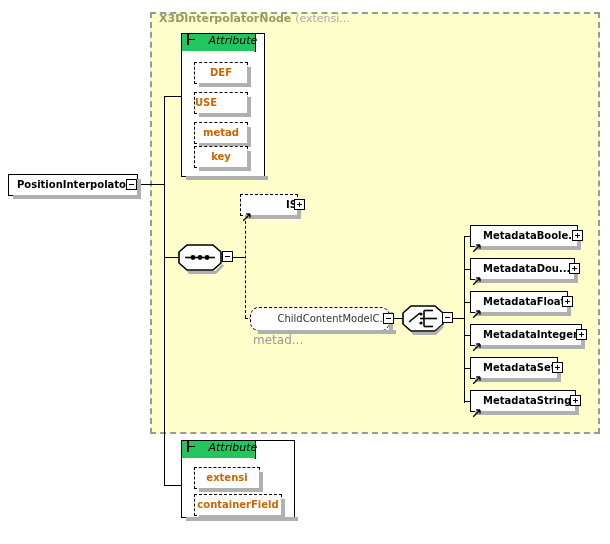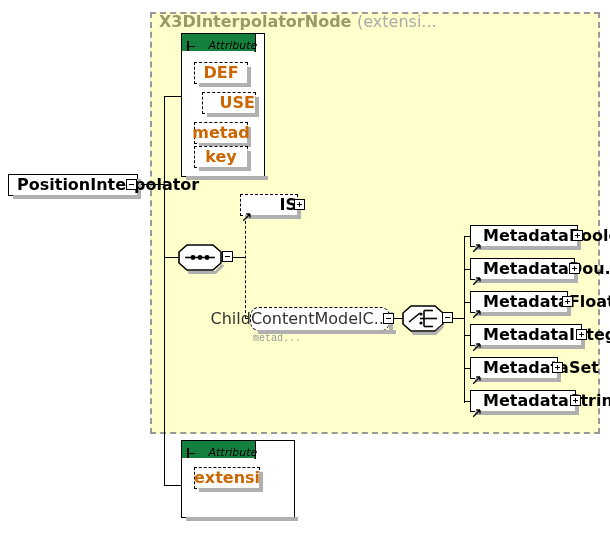--- a/index.html
+++ b/index.html
@@ -15,21 +15,21 @@
 
   
   .ext-region{
     position:absolute;
     background:#ffffcc;
     border:2px dashed #999999;
     box-sizing:border-box;
   }
   .ext-title{
     position:absolute;
-    font-size:16px;
+    font-size:11px;
     font-weight:bold;
     color:#999966;
     white-space:nowrap;
     letter-spacing:0px;
   }
   .ext-title .dim{font-weight:normal;color:#aaaaaa;}
 
   
   .node{
     position:absolute;
@@ -54,21 +54,21 @@
     left:100%;top:4px;
     width:4px;height:100%;
     background:#b0b0b0;
     z-index:-1;
   }
   .node.dashed{border:1.5px dashed #000000;justify-content:flex-end;}
   .node.rounded{border-radius:9px;}
   .node.rounded::after{left:7px;}
 
   .node .lbl{
-    font-size:16px;
+    font-size:10px;
     font-weight:bold;
     color:#000000;
     white-space:nowrap;
     line-height:1;
   }
   .node .lbl.attrname{color:#cc6600;}
   .node .lbl.normaltxt{font-weight:normal;color:#333333;}
 
   
   .toggle{
@@ -99,24 +99,24 @@
     box-sizing:border-box;
     background:#ffffff;
     border:1.5px solid #000000;
     z-index:4;
   }
   .attrbox .tab{
     position:absolute;
     left:-1.5px;top:-1.5px;
     height:19px;
     box-sizing:border-box;
-    background:#15803d;
+    background:#22c55e;
     border:1.5px solid #000000;
     border-bottom:none;
-    display:flex;align-items:flex-end;
+    display:flex;align-items:flex-start;
     padding-left:5px;
     z-index:6;
     gap:15px;
   }
   .attrbox .tab .tlbl{
     font-size:11px;font-style:italic;color:#000000;
     margin-left:5px;white-space:nowrap;
   }
   .attrbox .tabmask{
     position:absolute;background:#ffffff;height:3px;z-index:7;
@@ -137,24 +137,23 @@
   
   .comp{
     position:absolute;
     width:52px;height:26px;
     z-index:6;
   }
   .comp svg{display:block;overflow:visible;}
 
   .sublabel{
     position:absolute;
-    font-size:10px;
+    font-size:12px;
     color:#999999;
     white-space:nowrap;
-    font-family:Liberation Mono, monospace;
   }
 </style>
 </head>
 <body>
 
 <div id="canvas">
 
   <div class="ext-region" style="left:150px;top:12px;width:450px;height:422px;"></div>
   <div class="ext-title" style="left:159px;top:12px;">
     <span>X3DInterpolatorNode</span>
@@ -184,21 +183,21 @@
         <i class="h"></i>
       </span>
       <span class="tlbl">Attribute</span>
     </div>
     <div class="tabmask" style="left:0px;top:17px;width:72px;"></div>
   </div>
 
   <div class="node dashed" style="left:194px;top:62px;width:54px;height:22px;justify-content:center;">
     <span class="lbl attrname">DEF</span>
   </div>
-  <div class="node dashed" style="left:202px;top:92px;width:54px;height:22px;justify-content:flex-end;">
+  <div class="node dashed" style="left:194px;top:92px;width:54px;height:22px;justify-content:flex-start;">
     <span class="lbl attrname">USE</span>
   </div>
   <div class="node dashed" style="left:194px;top:122px;width:54px;height:22px;justify-content:center;">
     <span class="lbl attrname">metad</span>
   </div>
   <div class="node dashed" style="left:194px;top:146px;width:54px;height:22px;justify-content:center;">
     <span class="lbl attrname">key</span>
   </div>
 
   <div class="comp" style="left:178px;top:244px;">
@@ -353,14 +352,17 @@
         <i class="h"></i>
       </span>
       <span class="tlbl">Attribute</span>
     </div>
     <div class="tabmask" style="left:0px;top:17px;width:72px;"></div>
   </div>
 
   <div class="node dashed" style="left:194px;top:467px;width:66px;height:22px;justify-content:center;">
     <span class="lbl attrname">extensi</span>
   </div>
+  <div class="node dashed" style="left:194px;top:494px;width:88px;height:22px;justify-content:center;">
+    <span class="lbl attrname">containerField</span>
+  </div>
 
 </div>
 
 </body></html>

